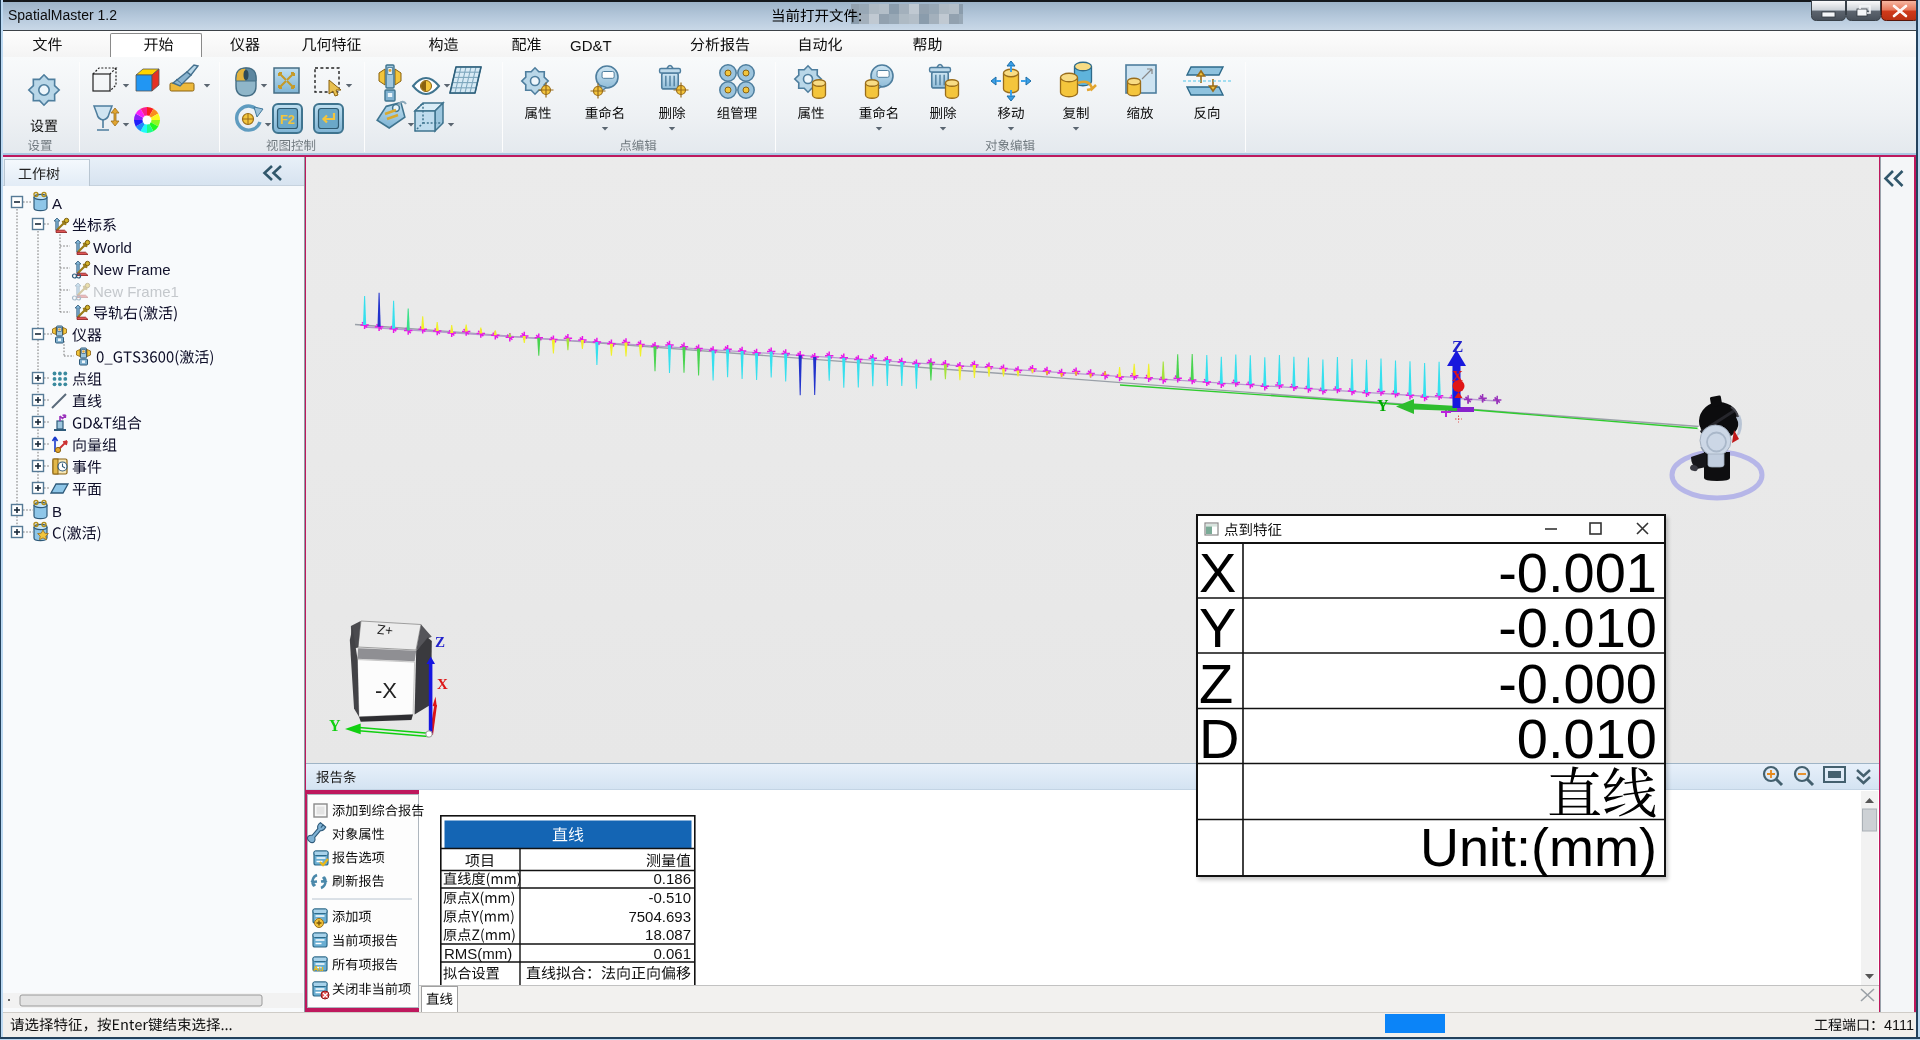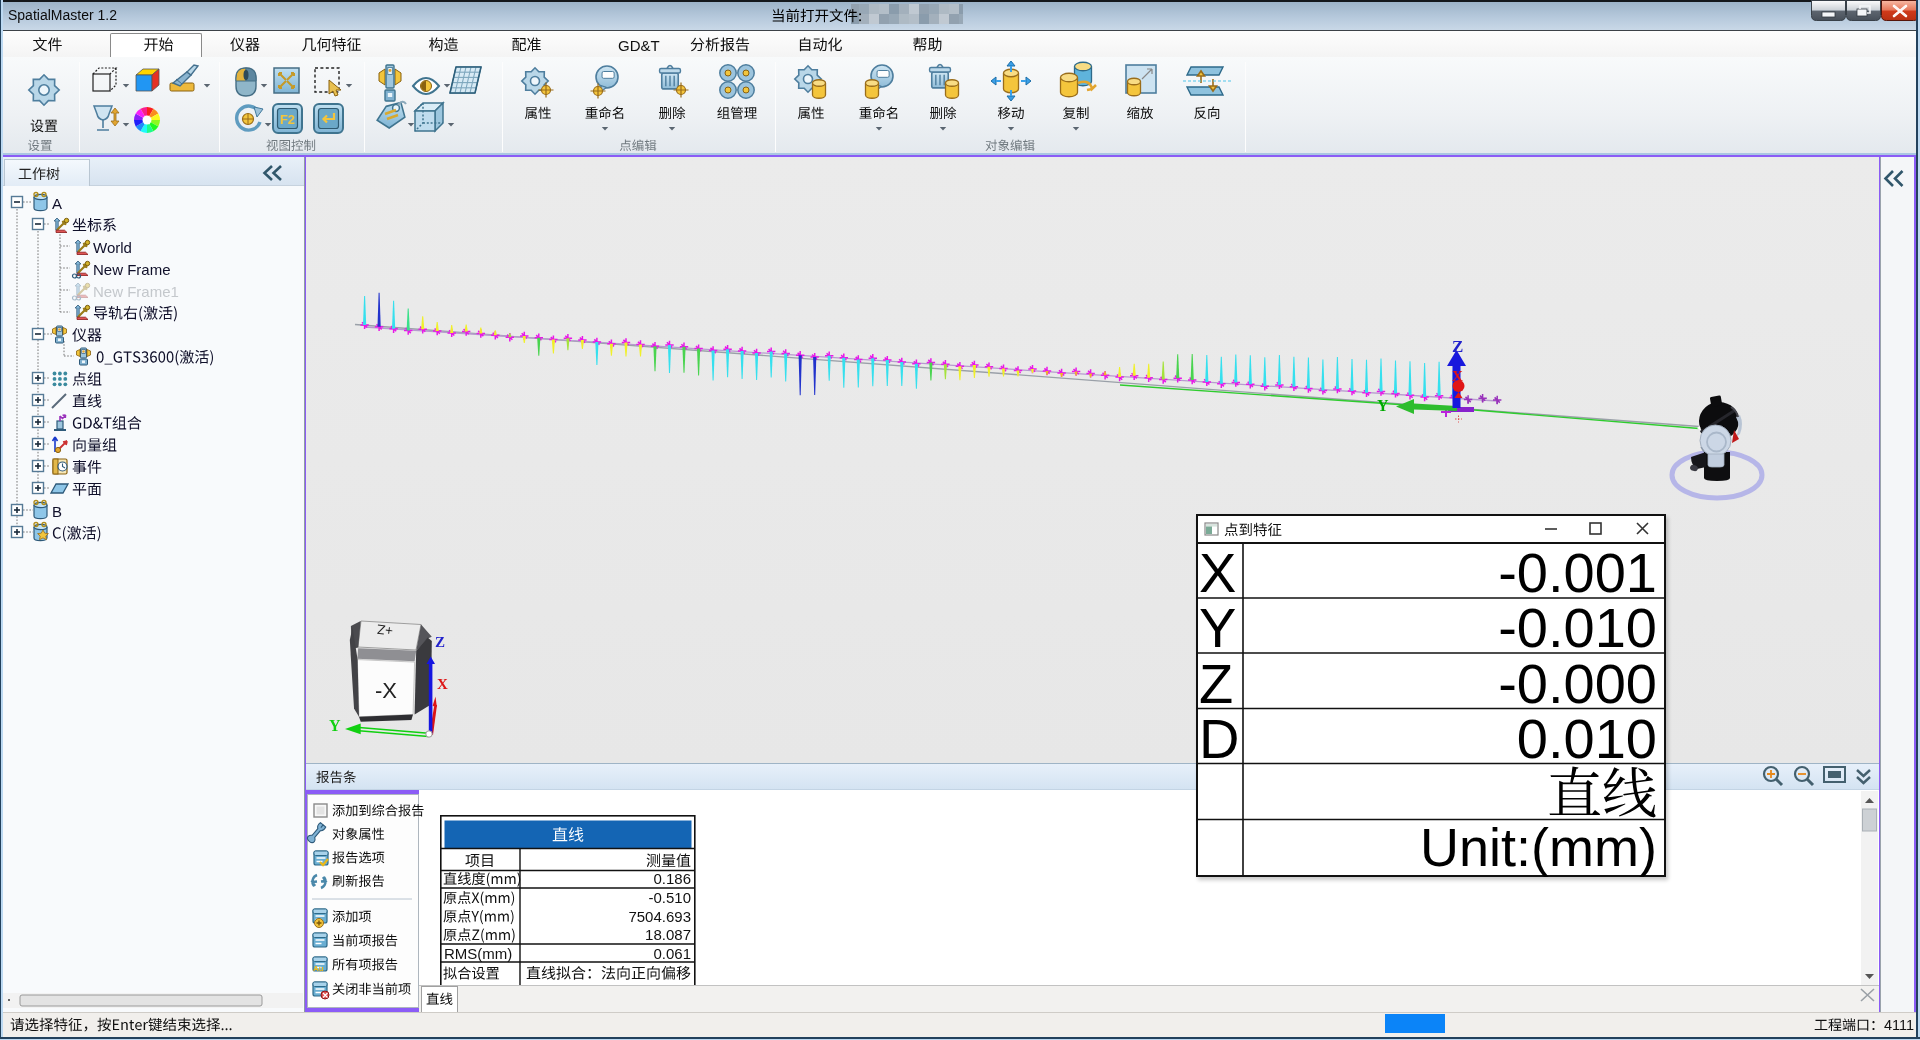--- a/index.html
+++ b/index.html
@@ -1,16 +1,16 @@
 <!DOCTYPE html>
 <html><head><meta charset="utf-8"><style>
 *{margin:0;padding:0;box-sizing:border-box}
 html,body{width:1920px;height:1040px;overflow:hidden;font-family:"Liberation Sans",sans-serif;}
 .abs{position:absolute}
-#page{position:relative;width:1920px;height:1040px;background:#8b5cf6}
+#page{position:relative;width:1920px;height:1040px;background:#be185d}
 #titlebar{left:0;top:0;width:1920px;height:30px;background:linear-gradient(#9db4c9,#b6c9dc 55%,#c9d8e7);border-top:2px solid #14181c;}
 #menubar{left:0;top:30px;width:1920px;height:27px;background:linear-gradient(#fdfdfd,#f4f4f4);border-top:1px solid #3c4248;}
 #ribbon{left:0;top:57px;width:1920px;height:98px;background:linear-gradient(#f8fafb,#eef1f4 60%,#e4e9ee);border-bottom:2px solid #aac6e2;}
 .rsep{position:absolute;top:62px;height:90px;width:1px;background:#c5cdd5;border-right:1px solid #fdfdfd}
 #treepanel{left:0;top:157px;width:305px;height:855px;background:#f8fafc;border-right:1px solid #8f9aa4}
 #treehead{left:0;top:157px;width:304px;height:29px;background:linear-gradient(#e8f0f8,#d7e3f0);border-bottom:1px solid #c6d2de}
 #viewport{left:306px;top:157px;width:1573px;height:606px;background:linear-gradient(#ebebeb,#e7e7e7)}
 #rightstrip{left:1880px;top:157px;width:34px;height:855px;background:#f4f6f8;border-left:1px solid #9aa3ac}
 #rephead{left:306px;top:763px;width:1573px;height:27px;background:linear-gradient(#e7f0fa,#d4e3f2);border-top:1px solid #9fb4c6;border-bottom:1px solid #c3d4e4}
 #repleft{left:307px;top:794px;width:112px;height:214px;background:#fdfdfd;border:1px solid #aeb6be}
@@ -70,21 +70,21 @@
 <rect x="11" y="12" width="13" height="5" fill="#f4f6f8" stroke="#30383f" stroke-width="0.8"></rect>
 <g stroke="#30383f" stroke-width="0.8">
         <rect x="46" y="9" width="10" height="7" fill="#f4f6f8"></rect>
         <path d="M49 9 V6 H59 V13 H56" fill="none" stroke="#f4f6f8" stroke-width="1.6"></path>
       </g>
 <path d="M83 6 L95 16 M95 6 L83 16" stroke="#fff" stroke-width="2.6" stroke-linecap="round"></path>
 <path d="M83 6 L95 16 M95 6 L83 16" stroke="#fdf5f3" stroke-width="1.4" stroke-linecap="round"></path>
 </svg>
     <div class="abs" id="menubar"></div>
     <div class="abs" style="left:110px;top:33px;width:92px;height:24px;background:#fff;border:1px solid #8a8a8a;border-bottom:none;border-radius:2px 2px 0 0"></div>
-    <div class="abs" style="left:618px;top:37px;width:60px;font-size:15px;color:#111">GD&amp;T</div>
+    <div class="abs" style="left:570px;top:37px;width:60px;font-size:15px;color:#111">GD&amp;T</div>
     <div class="abs" id="ribbon"></div>
     <div class="rsep" style="left:79px"></div>
     <div class="rsep" style="left:219px"></div>
     <div class="rsep" style="left:364px"></div>
     <div class="rsep" style="left:502px"></div>
     <div class="rsep" style="left:775px"></div>
     <div class="rsep" style="left:1245px"></div>
     <svg class="abs" style="left:0;top:57px" width="1920" height="98" viewBox="0 0 1920 98">
       <defs>
         <linearGradient id="ib" x1="0" y1="0" x2="0" y2="1">

